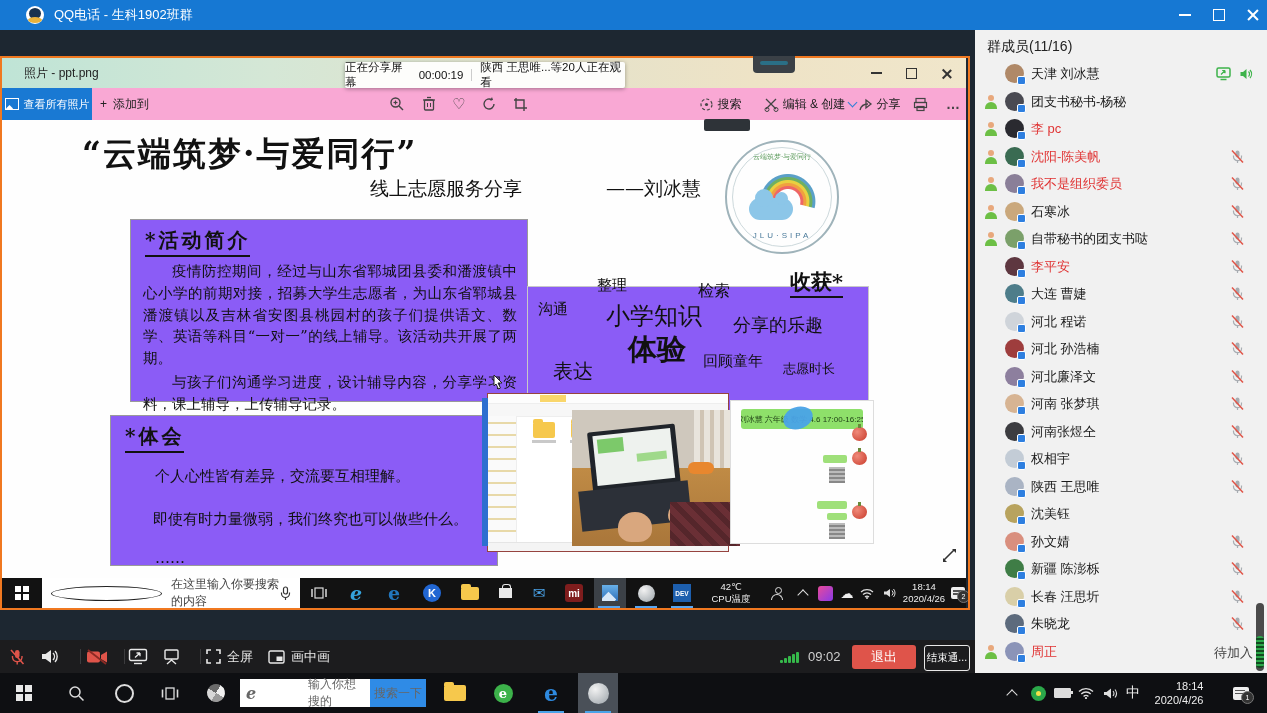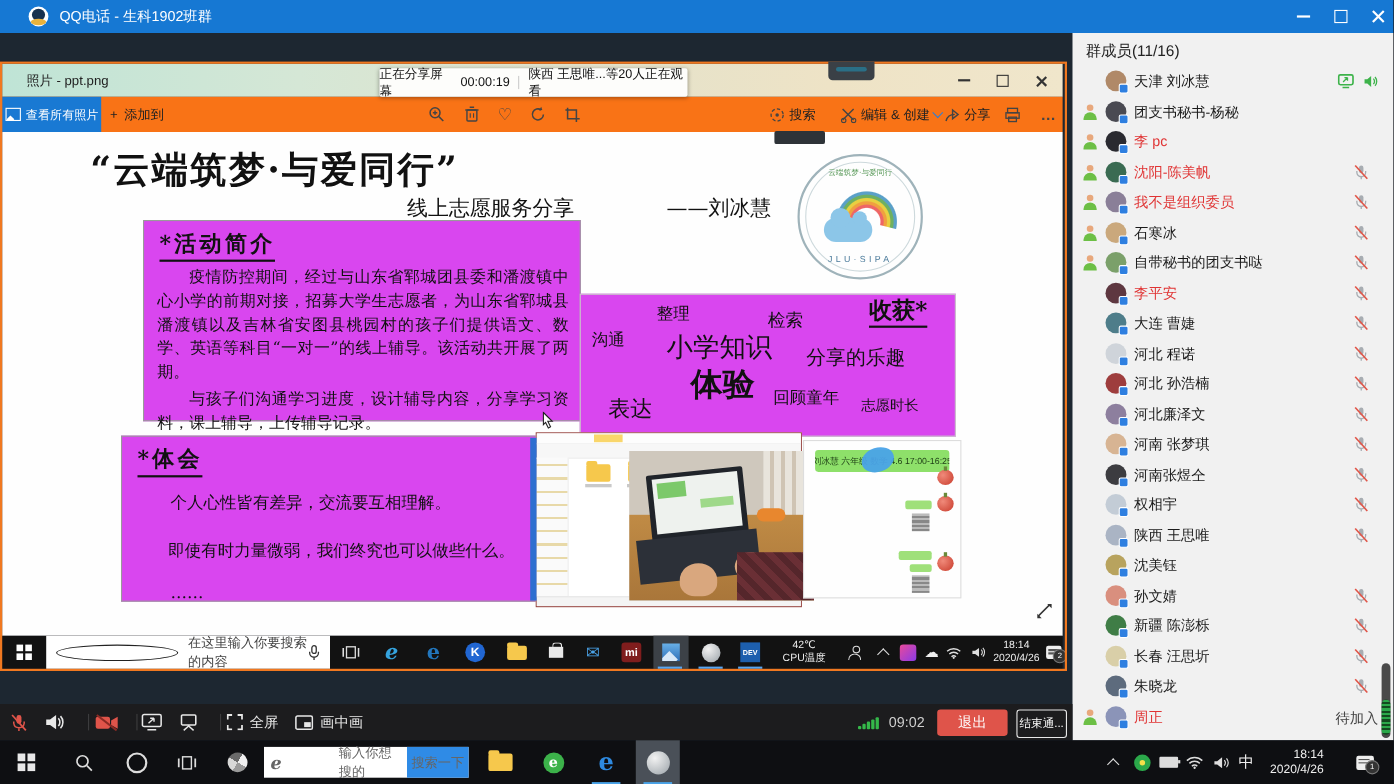--- a/index.html
+++ b/index.html
@@ -31,35 +31,35 @@
   .g2-rest{width:9px;height:9px;border:1.2px solid #333;}
   .g2-x{position:relative;width:11px;height:11px;}
   .g2-x::before,.g2-x::after{content:'';position:absolute;left:5px;top:0;width:1.5px;height:12px;background:#333;}
   .g2-x::before{transform:rotate(45deg);} .g2-x::after{transform:rotate(-45deg);}
   .dark-handle1{left:753px;top:56px;width:42px;height:17px;background:#3a4046;border-radius:0 0 4px 4px;z-index:45;}
   .dark-handle1::before{content:'';position:absolute;left:7px;top:5px;width:28px;height:4px;background:#2a6f86;border-radius:2px;}
   .dark-handle2{left:704px;top:119px;width:46px;height:12px;background:#2e3338;border-radius:2px;z-index:45;}
   .share-pill{left:345px;top:62px;width:280px;height:26px;background:#fdfdfb;border-radius:2px;z-index:50;
      box-shadow:0 1px 4px rgba(0,0,0,.35);display:flex;align-items:center;justify-content:center;gap:8px;font-size:11.5px;color:#111;}
   .pill-div{width:1px;height:12px;background:#ccc;}
-  .ph-toolbar{left:2px;top:88px;width:964px;height:32px;background:#f97316;}
+  .ph-toolbar{left:2px;top:88px;width:964px;height:32px;background:#f9a8d4;}
   .btn-viewall{position:absolute;left:0;top:0;width:90px;height:32px;background:#1979d3;color:#fff;font-size:11px;
      display:flex;align-items:center;justify-content:center;gap:5px;}
   .ico-img{width:12px;height:10px;border:1.2px solid #fff;position:relative;overflow:hidden;}
   .ico-img::before{content:'';position:absolute;left:1px;bottom:-2px;width:5px;height:5px;background:#fff;transform:rotate(45deg);}
   .btn-addto{position:absolute;left:98px;top:0;height:32px;display:flex;align-items:center;gap:6px;font-size:12px;color:#222;}
   .tool-ic{position:absolute;top:0;height:32px;width:26px;display:flex;align-items:center;justify-content:center;color:#444;}
   .tb-right-lbl{font-size:12px;color:#222;margin-left:4px;}
   .chev{width:6px;height:6px;border-right:1.5px solid #2e7fd6;border-bottom:1.5px solid #2e7fd6;transform:rotate(45deg);margin-left:4px;margin-top:-3px;}
   
   .canvas{left:2px;top:120px;width:964px;height:458px;background:#fefefe;overflow:hidden;
      font-family:"DejaVu Serif","Liberation Serif",serif;color:#111;}
   .slide-title{position:absolute;left:80px;top:12px;width:620px;text-align:left;font-size:33px;font-weight:bold;letter-spacing:2px;}
   .slide-sub{position:absolute;font-size:19px;}
-  .box{position:absolute;border:1px solid #9a9a9a;background:#d946ef;}
+  .box{position:absolute;border:1px solid #9a9a9a;background:#8b5cf6;margin-top:19px;}
   .h-ul{font-size:20px;font-weight:bold;border-bottom:2px solid #111;display:inline-block;padding-bottom:1px;letter-spacing:3px;}
   .intro-p{font-size:14.5px;line-height:1.5;text-align:justify;text-indent:2em;margin:0 0 2px 0;}
   .wc-word{position:absolute;white-space:nowrap;}
   
   .logo{position:absolute;left:723px;top:20px;width:110px;height:110px;border:2px solid #9fb3ba;border-radius:50%;}
   .logo::before{content:'';position:absolute;left:5px;top:5px;right:5px;bottom:5px;border:1px solid #cdd9dc;border-radius:50%;}
   .logo-rainbow{position:absolute;left:34px;top:26px;width:62px;height:34px;border-radius:62px 62px 0 0;transform:rotate(14deg);
      background:radial-gradient(circle at 50% 100%, transparent 12px, #e66 13px, #e66 15px, #f0a040 16px, #f0a040 18px,
        #e8d040 19px, #e8d040 21px, #6fb060 22px, #6fb060 24px, #5aa0c8 25px, #5aa0c8 27px, transparent 28px);}
   .logo-cloud{position:absolute;left:22px;top:56px;width:44px;height:22px;background:#8cc6e8;border-radius:14px;}

